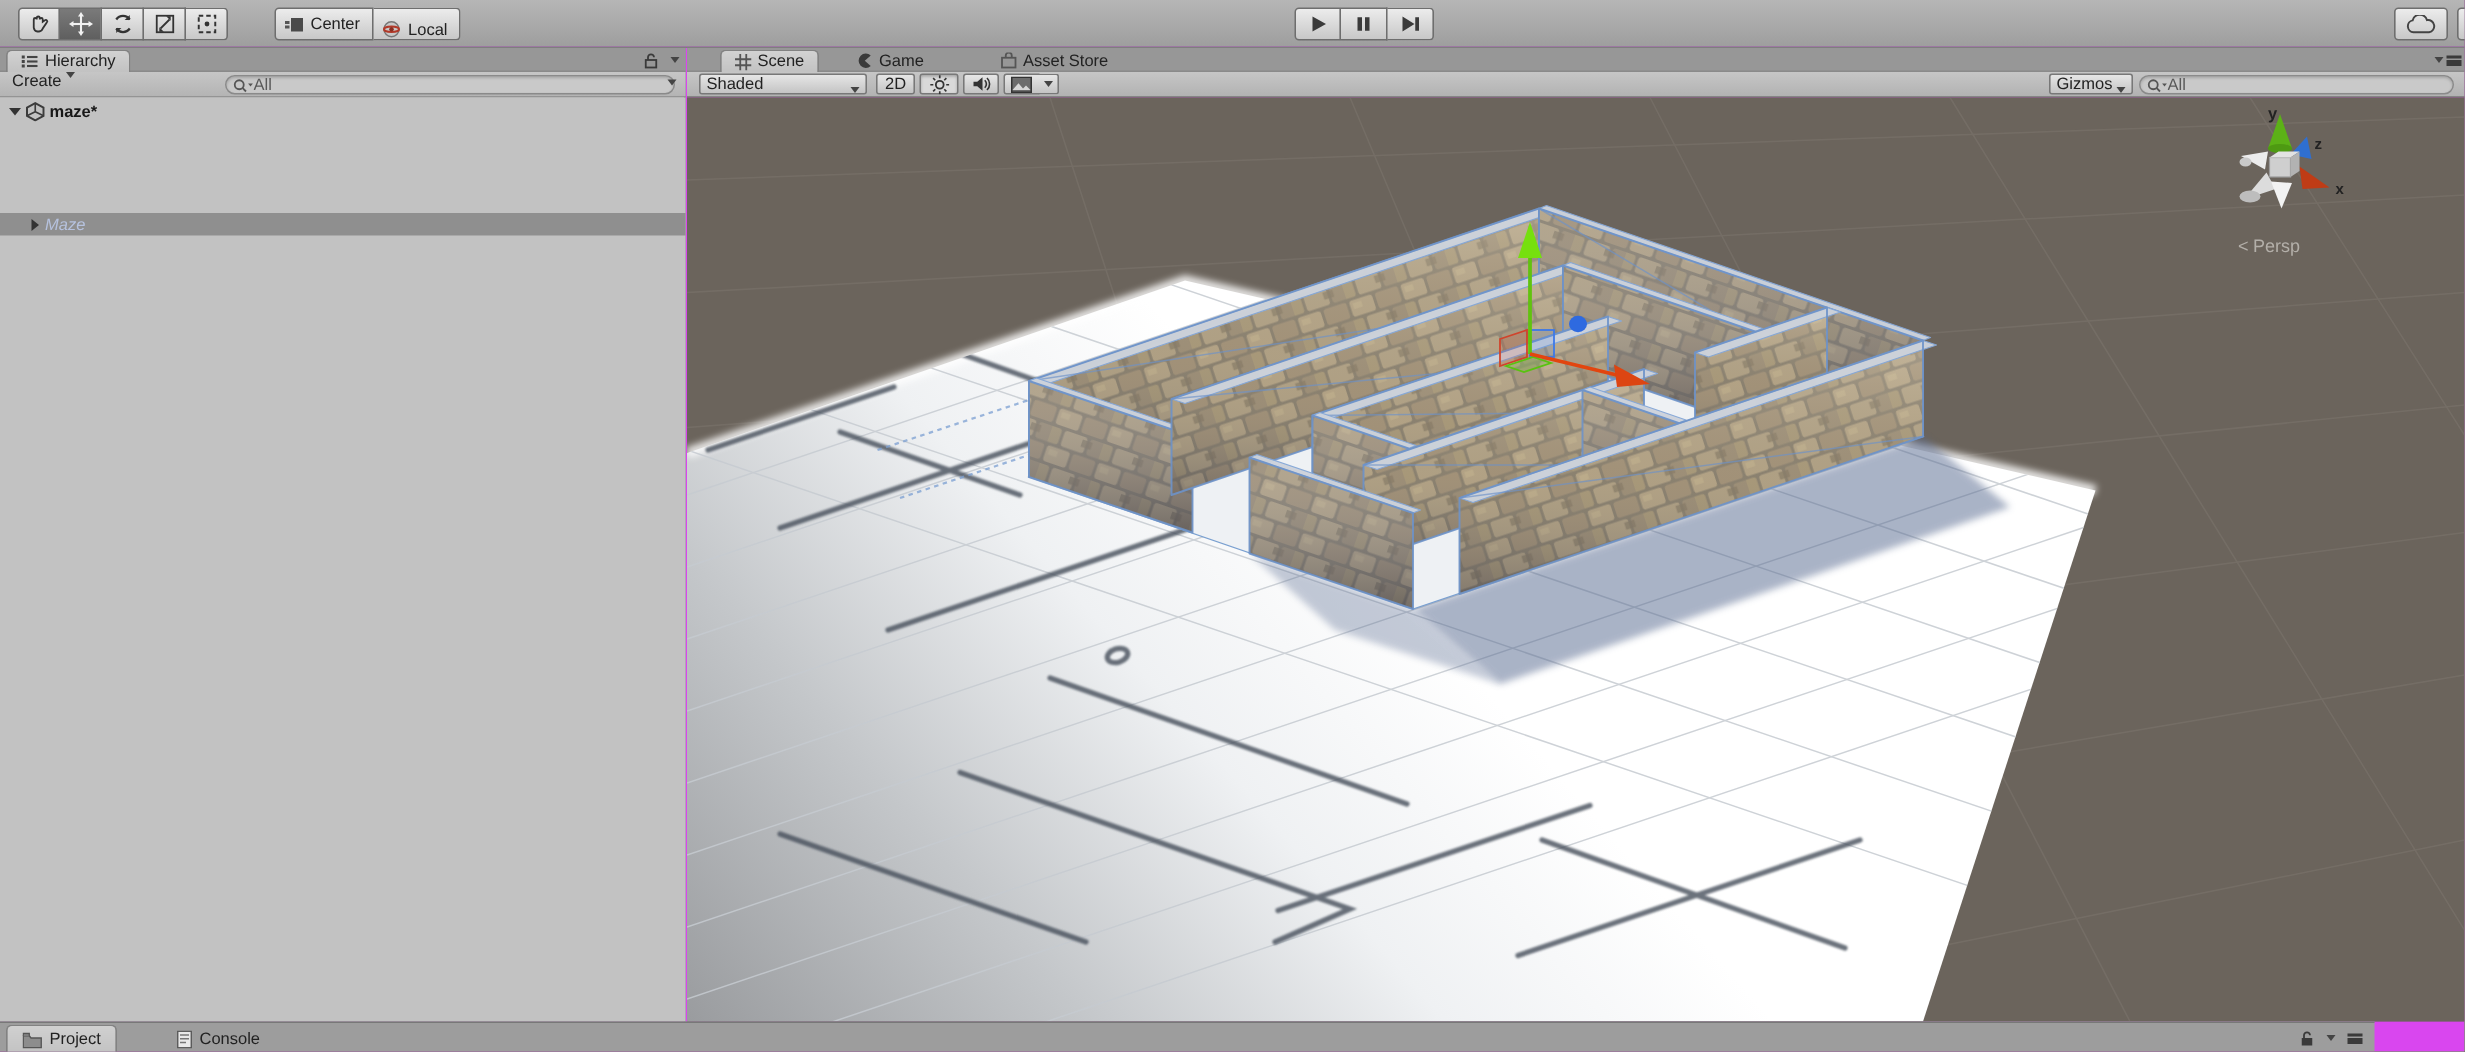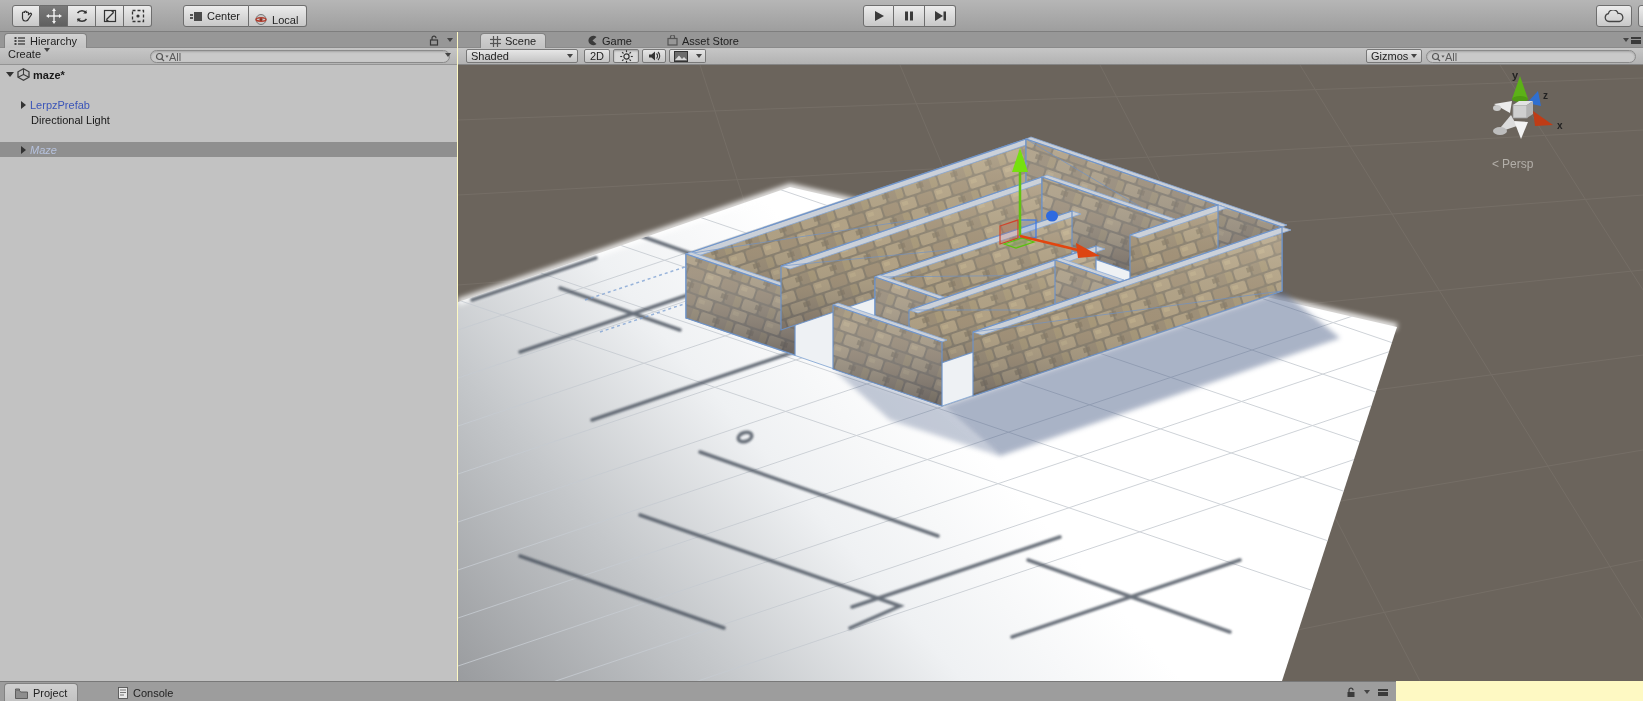--- a/index.html
+++ b/index.html
@@ -1,18 +1,18 @@
 <!DOCTYPE html>
 <html><head>
 <meta charset="utf-8">
 <style>
   * { margin:0; padding:0; box-sizing:border-box; }
   html,body { width:1643px; height:701px; overflow:hidden; }
   body { font-family:"Liberation Sans", sans-serif; font-size:11px; color:#1a1a1a; background:#a8a8a8; }
-  .app { position:relative; width:1643px; height:701px; background:#fef9c3; }
+  .app { position:relative; width:1643px; height:701px; background:#d946ef; }
 
   
   .toolbar { position:absolute; left:0; top:0; width:1643px; height:32px;
     background:linear-gradient(#b6b6b6,#9e9e9e); border-bottom:1px solid #7e7e7e; }
   .toolgroup { position:absolute; top:5px; height:22px; display:flex; }
   .tbtn { width:28px; height:22px; border:1px solid #6e6e6e; border-left-width:0;
     background:linear-gradient(#ececec,#c8c8c8); display:flex; align-items:center; justify-content:center; }
   .tbtn:first-child { border-left-width:1px; border-radius:3px 0 0 3px; }
   .tbtn:last-child { border-radius:0 3px 3px 0; }
   .tbtn.active { background:linear-gradient(#7a7a7a,#5f5f5f); }
@@ -59,26 +59,26 @@
   .spacer { display:inline-block; }
 
   .scene-panel { position:absolute; left:458px; top:32px; width:1185px; height:649px; }
   .scene-strip { left:0; top:0; width:1185px; }
   .scene-subbar { position:absolute; left:0; top:16px; width:1185px; height:17px;
     background:linear-gradient(#c6c6c6,#b2b2b2); border-bottom:1px solid #858585; }
   .sbtn { position:absolute; top:1px; height:14px; border:1px solid #787878; border-radius:2px;
     background:linear-gradient(#e6e6e6,#c4c4c4); display:flex; align-items:center; justify-content:center;
     color:#222; padding:0 4px; }
   .sbtn.pressed { background:#d9d9d9; box-shadow:inset 0 1px 2px rgba(0,0,0,.25); }
-  .ddown { display:flex; align-items:center; justify-content:space-between; }
+  .ddown { display:flex; align-items:flex-end; justify-content:space-between; }
 
   .viewport { position:absolute; left:0; top:33px; width:1185px; height:616px; background:#6b645c; }
 
   
-  .bottombar { position:absolute; left:0; top:681px; width:1396px; height:20px; background:#9d9d9d;
+  .bottombar { position:absolute; left:0; top:681px; width:1583px; height:20px; background:#9d9d9d;
     border-top:1px solid #787878; }
   .btab { position:absolute; top:1px; height:19px; padding:0 10px; display:flex; align-items:center; gap:5px; color:#222; }
   .btab.active { background:linear-gradient(#d0d0d0,#c2c2c2); border:1px solid #828282; border-bottom:none;
     border-radius:4px 4px 0 0; }
   .lines3 { width:10px; height:7px; border-top:2px solid #3a3a3a; border-bottom:2px solid #3a3a3a;
     position:relative; }
   .lines3::after { content:""; position:absolute; left:0; top:1px; width:10px; height:2px; background:#3a3a3a; }
 </style>
 </head>
 <body>
@@ -222,29 +222,20 @@
     <div class="hier-tree">
       <div class="trow" style="top:2px;">
         <span class="spacer" style="width:3px;"></span>
           <span class="tri-d"></span>
         <svg width="13" height="13" viewBox="0 0 13 13" style="margin-right:3px;">
           <path d="M6.5 0.8 L12 3.8 V9.2 L6.5 12.2 L1 9.2 V3.8 z" fill="none" stroke="#3c3c3c" stroke-width="1.3"></path>
           <path d="M6.5 0.8 V6.5 M6.5 6.5 L12 9.2 M6.5 6.5 L1 9.2" stroke="#3c3c3c" stroke-width="1.1" fill="none"></path>
         </svg>
         <span class="name bold">maze*</span>
       </div>
-      <div class="trow" style="top:32px;">
-        <span class="spacer" style="width:17px;"></span>
-          <span class="tri-r"></span>
-        <span class="name prefab">LerpzPrefab</span>
-      </div>
-      <div class="trow" style="top:47px;">
-        <span class="spacer" style="width:31px;"></span>
-        <span class="name">Directional Light</span>
-      </div>
       <div class="trow selected" style="top:77px;">
         <span class="spacer" style="width:17px;"></span>
           <span class="tri-r"></span>
         <span class="name prefab-sel">Maze</span>
       </div>
     </div>
   </div>
 
   <div class="scene-panel">
     <div class="tabstrip scene-strip">
@@ -252,21 +243,21 @@
         <svg width="11" height="11" viewBox="0 0 11 11">
           <g stroke="#555" stroke-width="1.2" fill="none">
               <line x1="3.5" y1="0" x2="3.5" y2="11"></line>
               <line x1="7.5" y1="0" x2="7.5" y2="11"></line>
               <line x1="0" y1="3.5" x2="11" y2="3.5"></line>
               <line x1="0" y1="7.5" x2="11" y2="7.5"></line>
             </g>
         </svg>
         <span class="lbl">Scene</span>
       </div>
-      <div class="tab" style="left:120px;">
+      <div class="tab" style="left:104px;">
         <svg width="11" height="11" viewBox="0 0 11 11">
           <path d="M9.5 2 A4.8 4.8 0 1 0 9.5 9 L5.5 5.5 z" fill="#3a3a3a"></path>
         </svg>
         <span class="lbl">Game</span>
       </div>
       <div class="tab" style="left:200px;justify-content:space-between;">
         <svg width="11" height="11" viewBox="0 0 11 11">
           <rect x="1" y="3.5" width="9" height="6.5" fill="none" stroke="#555" stroke-width="1.2"></rect>
           <path d="M3.5 3.5 V2 a2 2 0 0 1 4 0 v1.5" fill="none" stroke="#555" stroke-width="1.2"></path>
         </svg>

